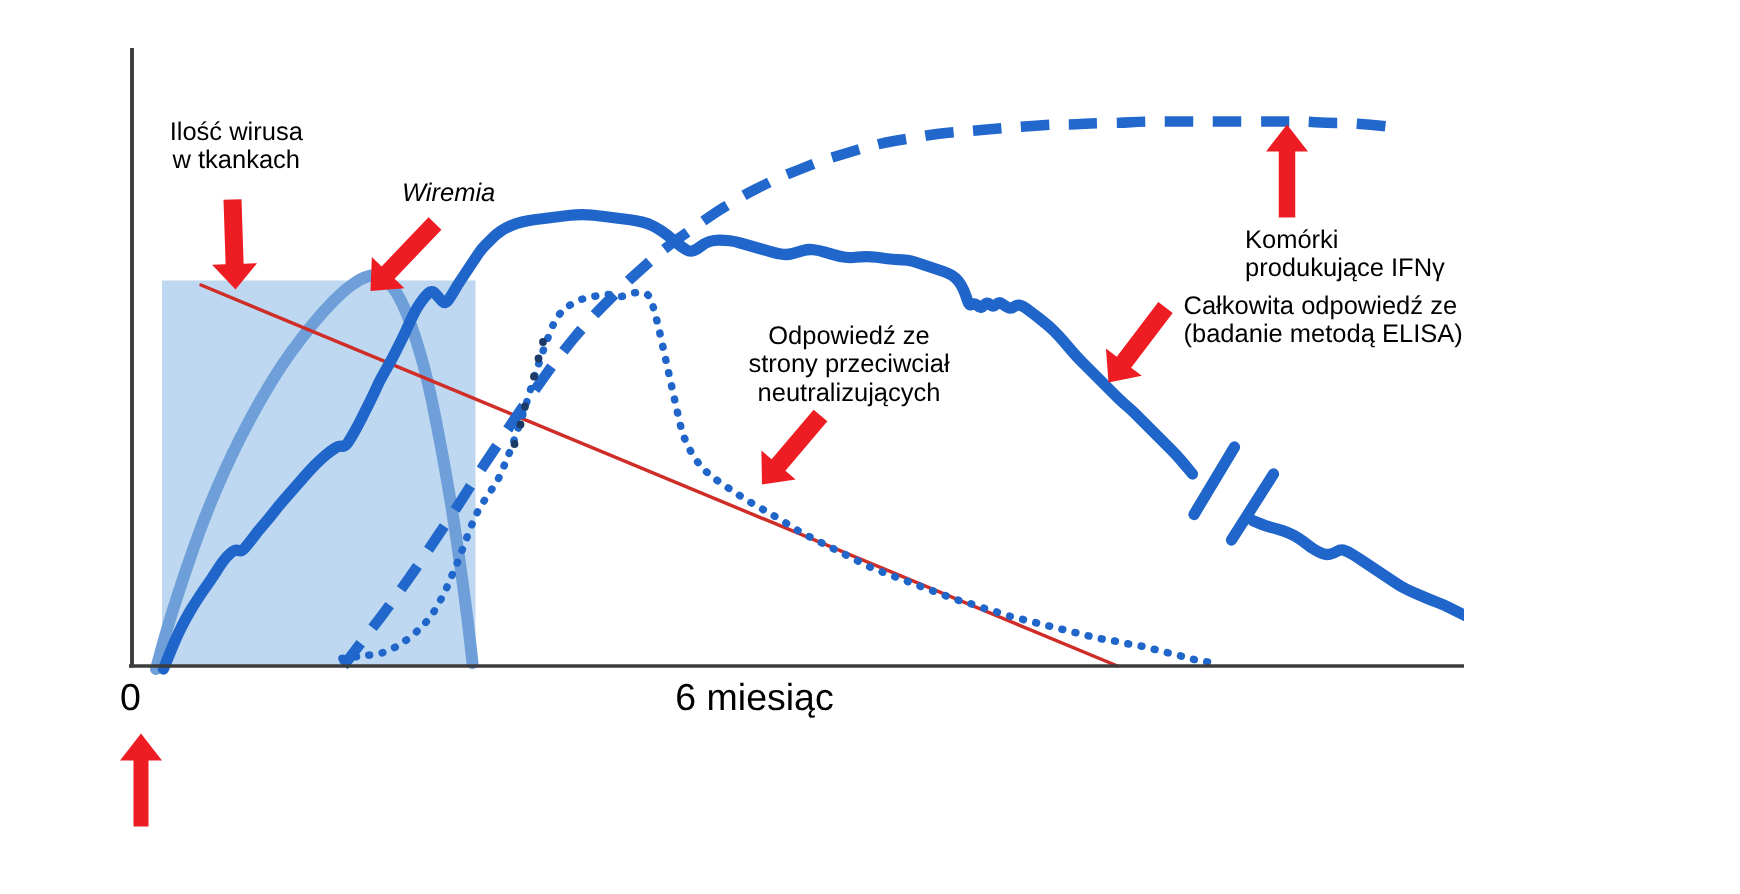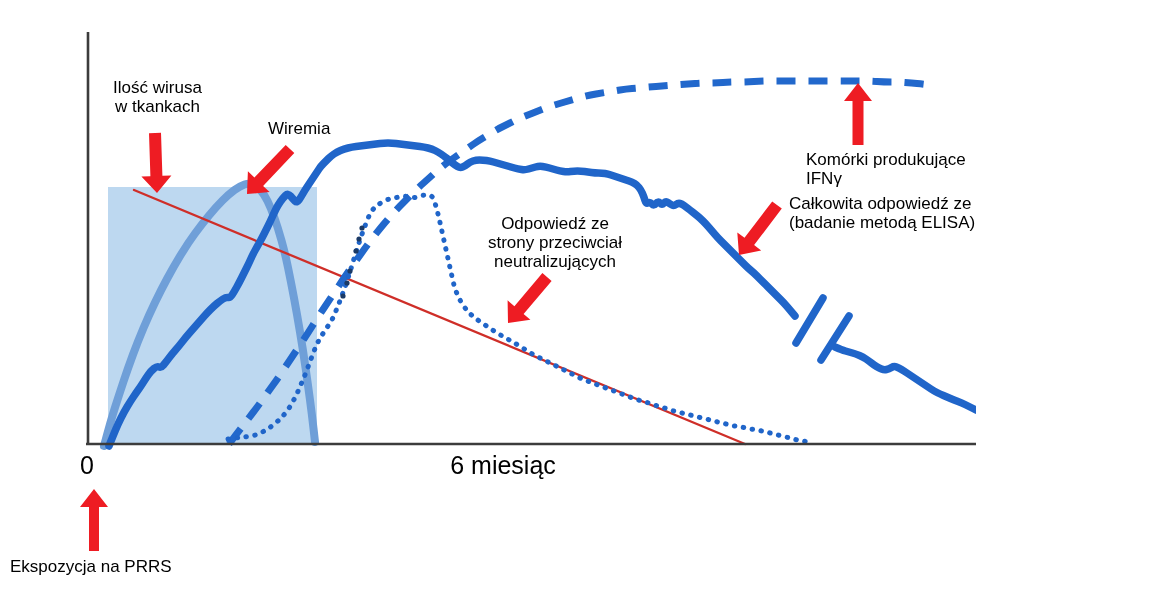--- a/index.html
+++ b/index.html
@@ -45,30 +45,29 @@
       <path d="M285.7 144.9 L254.4 177.6 L247.9 171.3 L247.0 194.0 L269.6 192.1 L263.1 185.9 L294.3 153.1 Z" fill="#ee1c23"></path>
       <path d="M542.4 273.1 L514.4 306.2 L507.6 300.3 L508.0 323.0 L530.4 319.7 L523.6 313.9 L551.6 280.9 Z" fill="#ee1c23"></path>
       <path d="M772.2 201.4 L744.5 237.8 L737.3 232.4 L739.0 255.0 L761.2 250.5 L754.1 245.1 L781.8 208.6 Z" fill="#ee1c23"></path>
       <path d="M863.5 145.0 L863.5 101.0 L872.0 101.0 L858.0 83.0 L844.0 101.0 L852.5 101.0 L852.5 145.0 Z" fill="#ee1c23"></path>
       <path d="M99.0 551.0 L99.0 507.0 L108.0 507.0 L94.0 489.0 L80.0 507.0 L89.0 507.0 L89.0 551.0 Z" fill="#ee1c23"></path>
     </svg>
 
   <div class="lbl center" style="left:100px;top:78px;width:115px;">Ilość wirusa
 w tkankach</div>
 
-  <div class="lbl" style="left:268px;top:119px;">Wiremia</div>
+  <div class="lbl" style="left:268px;top:119px;font-style:italic;">Wiremia</div>
 
-  <div class="lbl center" style="left:479px;top:214px;width:152px;">Odpowiedź ze
+  <div class="lbl center" style="left:490px;top:214px;width:152px;">Odpowiedź ze
 strony przeciwciał
 neutralizujących</div>
 
   <div class="lbl" style="left:789px;top:194px;width:340px;">Całkowita odpowiedź ze strony przeciwciał
 (badanie metodą ELISA)</div>
 
-  <div class="lbl" style="left:806px;top:150px;">Komórki produkujące IFNγ</div>
+  <div class="lbl" style="left:830px;top:150px;">Komórki produkujące IFNγ</div>
 
-  <div class="lbl" style="left:10px;top:557px;">Ekspozycja na PRRS</div>
 
   <span class="tick" style="left:87px;">0</span>
   <span class="tick" style="left:503px;">6 miesiąc</span>
   <span class="tick" style="left:1027px;">+1 rok</span>
 
 </div>
 
 </body></html>

